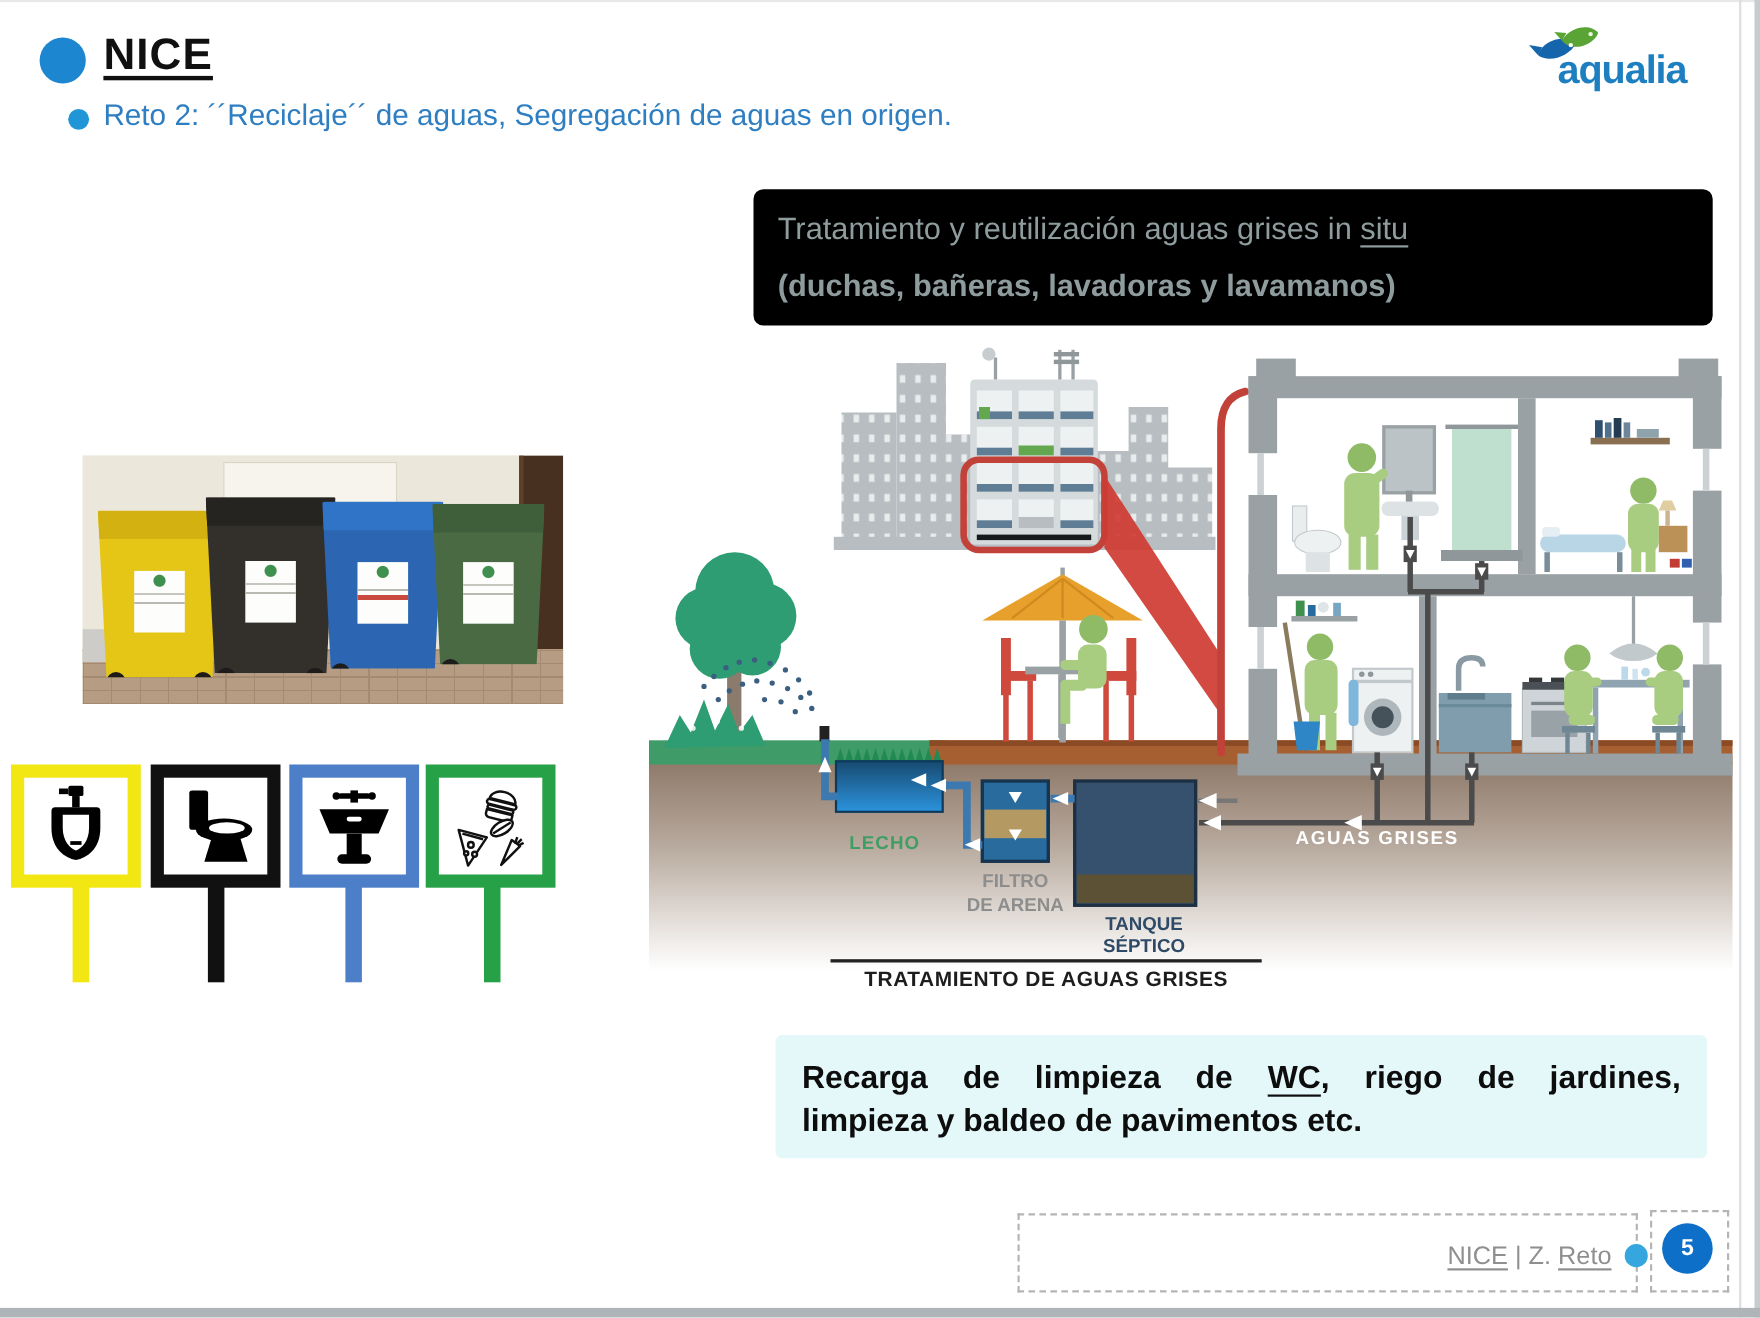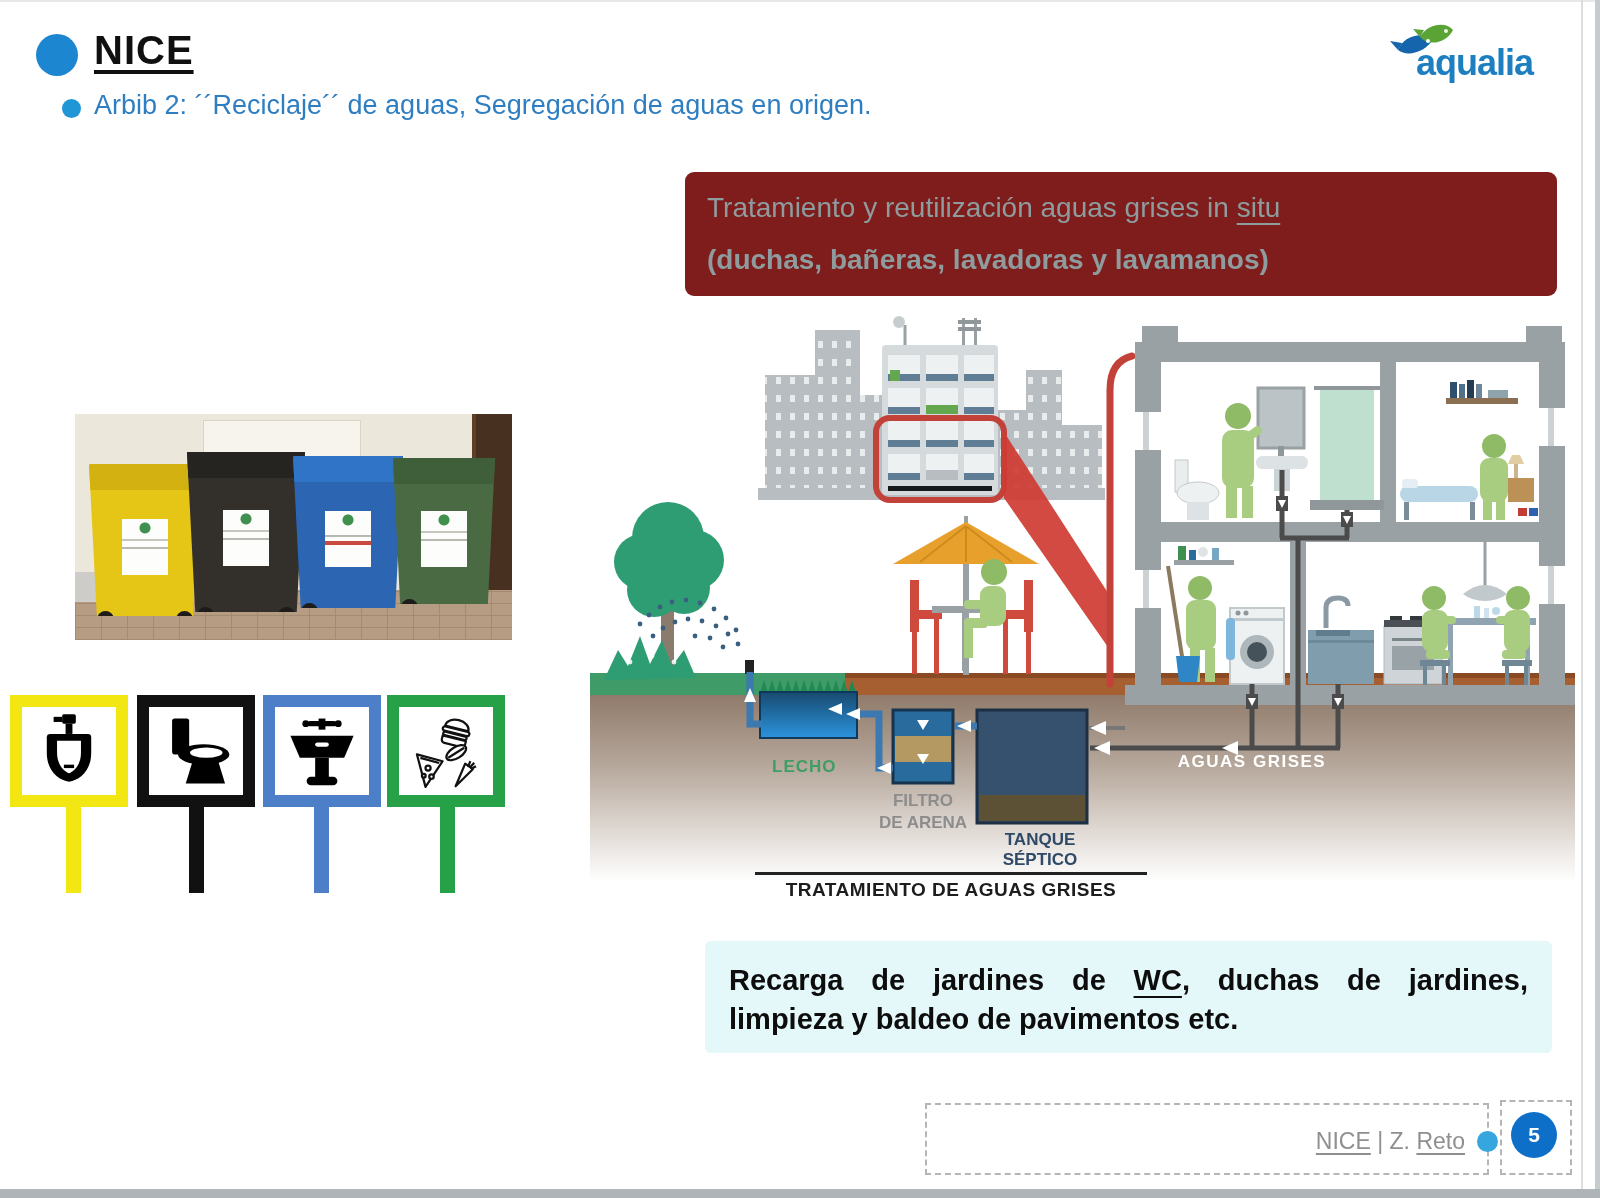--- a/index.html
+++ b/index.html
@@ -13,21 +13,21 @@
   .slide-right-line{left:1581px;top:0;width:2px;height:100%;background:#dcdfe1;}
   
   .dot-big{left:36px;top:34px;width:42px;height:42px;border-radius:50%;background:#1c86d1;}
   .title{left:94px;top:28px;font-size:40px;font-weight:bold;color:#101010;letter-spacing:1px;}
   .sq{text-decoration-line:underline;text-decoration-style:wavy;text-decoration-color:#b03a2e;
       text-decoration-thickness:1.5px;text-underline-offset:6px;text-decoration:underline;}
   .dot-small{left:62px;top:99px;width:19px;height:19px;border-radius:50%;background:#2196d6;}
   .subtitle{left:94px;top:90px;font-size:27px;color:#2e7ec1;}
   .logo{left:1390px;top:18px;width:170px;height:66px;}
   
-  .topbox{left:685px;top:172px;width:872px;height:124px;background:#7f1d1d;border-radius:9px;
+  .topbox{left:685px;top:172px;width:872px;height:124px;background:#000000;border-radius:9px;
           padding:16px 22px;box-sizing:border-box;color:#8e9c9e;font-size:28px;}
   .topbox .l1{margin-top:4px;}
   .topbox .l2{margin-top:20px;font-weight:bold;}
   .bottombox{left:705px;top:941px;width:847px;height:112px;background:#e4f7f9;border-radius:6px;
              padding:20px 24px;box-sizing:border-box;color:#0d0d0d;font-size:29px;font-weight:bold;
              line-height:1.35;}
   .bottombox .bb1{text-align:justify;text-align-last:justify;}
   
   .photo{left:75px;top:414px;width:437px;height:226px;background:#ebe7db;overflow:hidden;}
   .wallsign{position:absolute;left:128px;top:6px;width:156px;height:42px;background:#f6f4ec;border:1px solid #d9d5c6;}
@@ -71,21 +71,21 @@
 </style>
 </head>
 <body>
 
 <div class="slide">
   <div class="abs edge-top"></div>
 
   <div class="abs dot-big"></div>
   <div class="abs title"><span class="sq">NICE</span></div>
   <div class="abs dot-small"></div>
-  <div class="abs subtitle">Arbib 2: ´´Reciclaje´´ de aguas, Segregación de aguas en origen.</div>
+  <div class="abs subtitle">Reto 2: ´´Reciclaje´´ de aguas, Segregación de aguas en origen.</div>
 
   <div class="abs logo">
     <svg viewBox="0 0 170 66" width="170" height="66">
       <path d="M8,32 C13,18 32,13 43,21 C37,33 18,40 8,32 Z" fill="#1565ad"></path>
       <path d="M8,32 l-8,-9 l12,2 z" fill="#1565ad"></path>
       <path d="M30,19 C37,6 56,3 63,12 C57,25 38,29 30,19 Z" fill="#5aa436"></path>
       <path d="M30,19 l-7,-8 l11,1 z" fill="#5aa436"></path>
       <circle cx="38" cy="23" r="2" fill="#fff"></circle>
       <circle cx="56" cy="13" r="2" fill="#eaf4e0"></circle>
       <text x="26" y="57" class="logo-text">aqualia</text>
@@ -514,21 +514,21 @@
     <text x="182" y="472" class="dlabel" font-size="17" letter-spacing="1" fill="#3f9e63">LECHO</text>
     <text x="333" y="506" text-anchor="middle" class="dlabel" font-size="17" fill="#8d8d8d">FILTRO</text>
     <text x="333" y="528" text-anchor="middle" class="dlabel" font-size="17" fill="#8d8d8d">DE ARENA</text>
     <text x="450" y="545" text-anchor="middle" class="dlabel" font-size="17" fill="#2e4a66">TANQUE</text>
     <text x="450" y="565" text-anchor="middle" class="dlabel" font-size="17" fill="#2e4a66">SÉPTICO</text>
     <rect x="165" y="572" width="392" height="3" fill="#222"></rect>
     <text x="361" y="596" text-anchor="middle" class="dlabel" font-size="19" letter-spacing="0.5" fill="#1d1d1d">TRATAMIENTO DE AGUAS GRISES</text>
   </svg>
 
   <div class="abs bottombox">
-    <div class="bb1"><span>Recarga de jardines de </span><span class="sq">WC</span><span>, duchas de jardines,</span></div>
+    <div class="bb1"><span>Recarga de limpieza de </span><span class="sq">WC</span><span>, riego de jardines,</span></div>
     <div class="bb2">limpieza y baldeo de pavimentos etc.</div>
   </div>
 
   <div class="abs fbox1"></div>
   <div class="abs ftext"><span class="sq">NICE</span><span> | Z. </span><span class="sq">Reto</span></div>
   <div class="abs fdot"></div>
   <div class="abs fbox2"></div>
   <div class="abs fpage">
       <span>5</span>
     </div>

